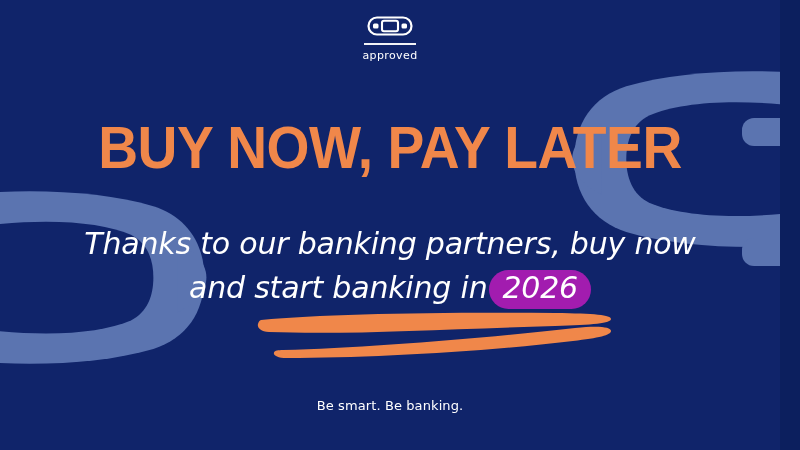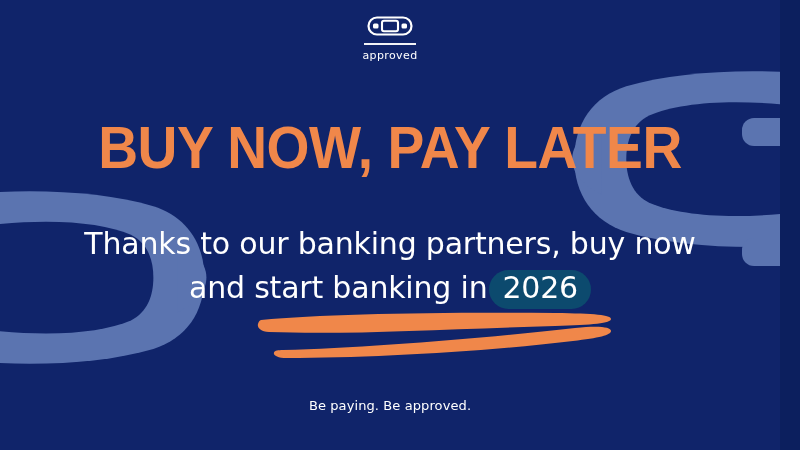--- a/index.html
+++ b/index.html
@@ -83,24 +83,24 @@
     right: 0;
     text-align: center;
     color: #ffffff;
     font-size: 30px;
     line-height: 1.46;
     font-weight: 400;
     font-family: "DejaVu Sans", sans-serif;
     letter-spacing: -0.2px;
     z-index: 6;
   }
-  .subhead .line { display: block; white-space: nowrap; }
+  .subhead .line { display: block; white-space: nowrap; font-style: italic; }
   .pill {
     display: inline-block;
-    background: #0c4a6e;
+    background: #a21caf;
     color: #ffffff;
     border-radius: 999px;
     padding: 1px 13px 3px 13px;
     margin-left: 2px;
     line-height: 1.16;
   }
 
   
   .underline-wrap {
     position: absolute;
@@ -216,15 +216,15 @@
 
     <path d="M28 42
              C 110 40, 230 30, 320 20
              C 344 17.5, 356 19, 356 23
              C 356 27, 344 30, 318 33
              C 226 44, 112 50, 32 50
              C 22 50, 18 47, 19 44.4
              C 19.8 42.6, 23 42.1, 28 42 Z" fill="#F0874A"></path>
   </svg>
 
-  <div class="tagline">Be paying. Be approved.</div>
+  <div class="tagline">Be smart. Be banking.</div>
 
 </div>
 
 </body></html>

